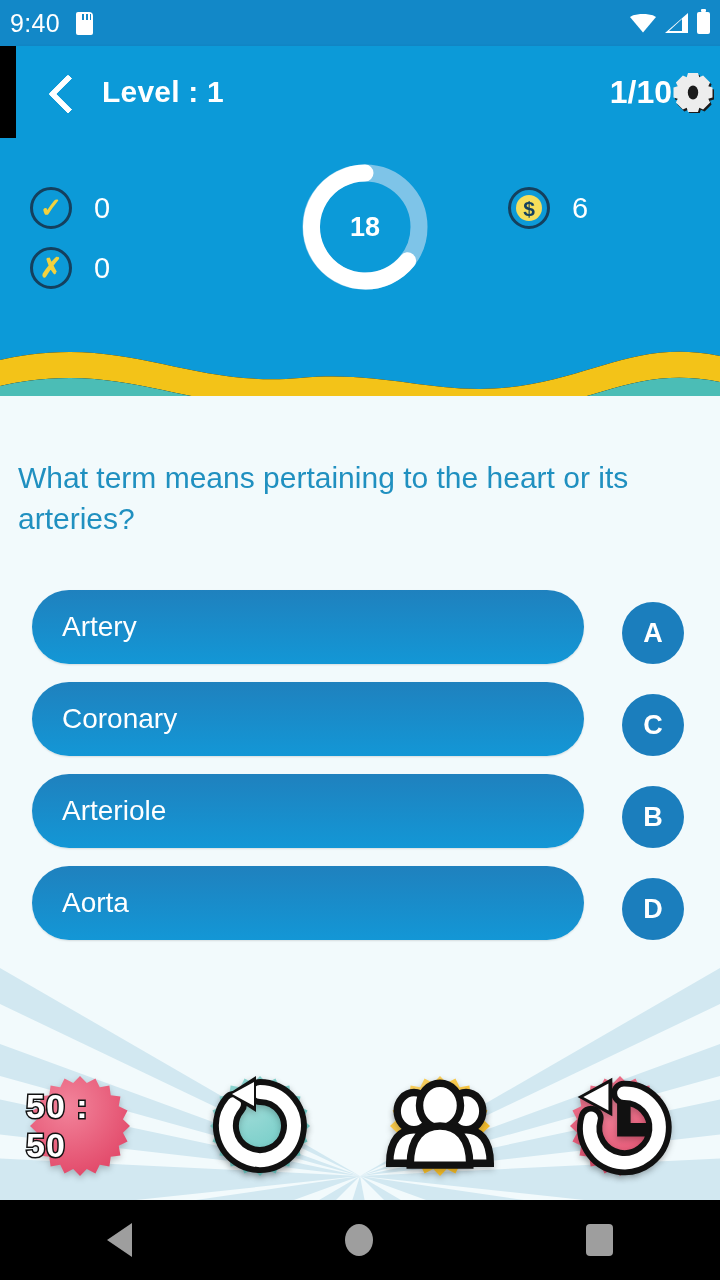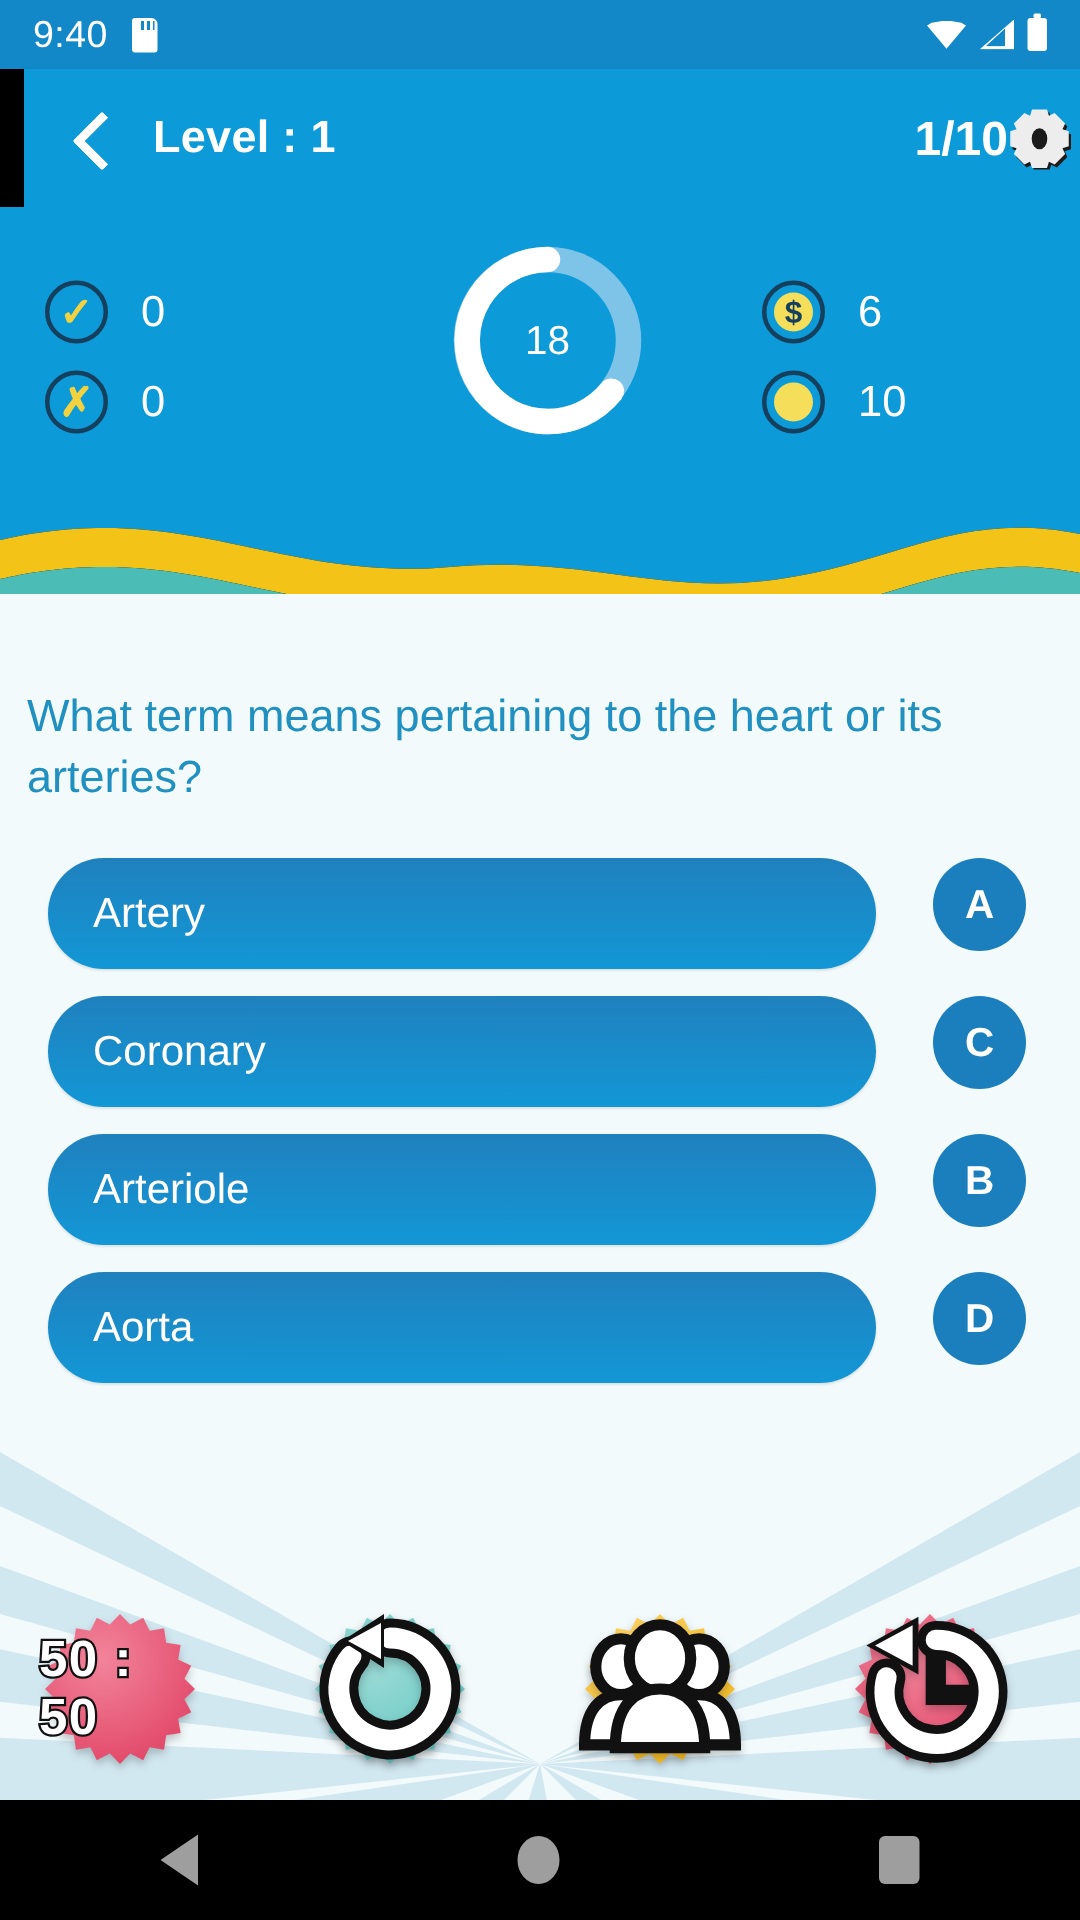--- a/index.html
+++ b/index.html
@@ -9,21 +9,21 @@
     background:#000;
     overflow:hidden;
     position:relative;
   }
   #app { position:absolute; inset:0; width:720px; height:1280px; }
 
   
   .statusbar{
     position:absolute; top:0; left:0; width:720px; height:46px;
     background:#1288C8; color:#fff;
-    display:flex; align-items:center; padding:0 22px;
+    display:flex; align-items:center; padding:0 10px;
   }
   .sb-time{ font-size:25px; letter-spacing:.3px; }
   .sb-left{ display:flex; align-items:center; gap:16px; }
   .sb-right{ margin-left:auto; display:flex; align-items:center; gap:9px; }
   .sdcard{ width:17px; height:23px; background:#fff; border-radius:2px 4px 2px 2px; position:relative; }
   .sdcard::after{ content:""; position:absolute; top:2px; right:2px; width:9px; height:6px;
     background:repeating-linear-gradient(90deg,#1288C8 0 2px,transparent 2px 4px); }
   .wifi{ width:26px; height:19px; background:#fff;
     clip-path:polygon(50% 100%, 0% 18%, 12% 9%, 50% 0%, 88% 9%, 100% 18%); }
   .signal{ width:23px; height:20px; position:relative; }
@@ -69,41 +69,41 @@
   .coin{ width:42px; height:42px; border-radius:50%; border:3px solid #14405E;
     background:#0C9AD8; display:flex; align-items:center; justify-content:center; }
   .coin-in{ width:26px; height:26px; border-radius:50%; background:#F5DE5A;
     display:flex; align-items:center; justify-content:center;
     font-size:21px; font-weight:bold; color:#14405E; line-height:1; }
 
   
   .timer{ position:absolute; left:294px; top:18px; width:142px; height:142px; }
   .timer svg{ width:142px; height:142px; display:block; }
   .timer-num{ position:absolute; inset:0; display:flex; align-items:center; justify-content:center;
-    color:#fff; font-size:27px; font-weight:normal; }
+    color:#fff; font-size:27px; font-weight:bold; }
 
   
   .waves{ position:absolute; top:330px; left:0; width:720px; height:110px; }
   .waves svg{ display:block; width:720px; height:110px; }
 
   
   .body-area{
     position:absolute; top:396px; left:0; width:720px; height:804px;
     background:#4c1d95; overflow:hidden;text-decoration:underline;
   }
   .rays{ position:absolute; left:0; top:0; width:720px; height:804px; }
   .rays svg{ display:block; }
 
   .question{
     position:absolute; left:18px; top:62px; width:668px;
     color:#2090C0; font-size:30px; line-height:1.35;
   }
 
   .options{ position:absolute; left:0; top:176px; width:720px; }
-  .opt-row{ position:relative; height:92px; display:flex; align-items:flex-start; }
+  .opt-row{ position:relative; height:92px; display:flex; align-items:flex-end; }
   .pill{
     margin-left:32px; width:552px; height:74px; border-radius:37px;
     background:linear-gradient(180deg,#1F81BE 0%,#1397D6 100%);
     display:flex; align-items:center; padding-left:30px;
     color:#fff; font-size:28px; cursor:pointer;
     box-shadow:0 1px 2px rgba(0,0,0,.12);
   }
   .letter{
     position:absolute; left:622px; width:62px; height:62px; border-radius:50%;
     background:#1B7EBD; color:#fff; font-size:27px; font-weight:bold;
@@ -187,26 +187,20 @@
       </svg>
       <div class="timer-num">18</div>
     </div>
 
     <div class="stat-col stat-right">
       <div class="stat-row">
         <span class="coin">
           <span class="coin-in">$</span>
         </span>
         <span class="stat-val">6</span>
-      </div>
-      <div class="stat-row">
-        <span class="coin">
-          <span class="coin-in"></span>
-        </span>
-        <span class="stat-val">10</span>
       </div>
     </div>
   </div>
 
   <div class="waves">
     <svg viewBox="0 0 720 110" preserveAspectRatio="none">
       <path d="M0,0 L720,0 L720,26 C640,10 600,44 520,56 C440,68 390,40 300,48 C210,56 150,22 70,22 C40,22 18,26 0,30 Z" fill="#0C9AD8"></path>
       <path d="M0,30 C18,26 40,22 70,22 C150,22 210,56 300,48 C390,40 440,68 520,56 C600,44 640,10 720,26
                L720,52 C640,36 600,70 520,82 C440,94 390,66 300,74 C210,82 150,48 70,48 C40,48 18,52 0,56 Z" fill="#F3C318"></path>
       <path d="M0,56 C18,52 40,48 70,48 C150,48 210,82 300,74 C390,66 440,94 520,82 C600,70 640,36 720,52

